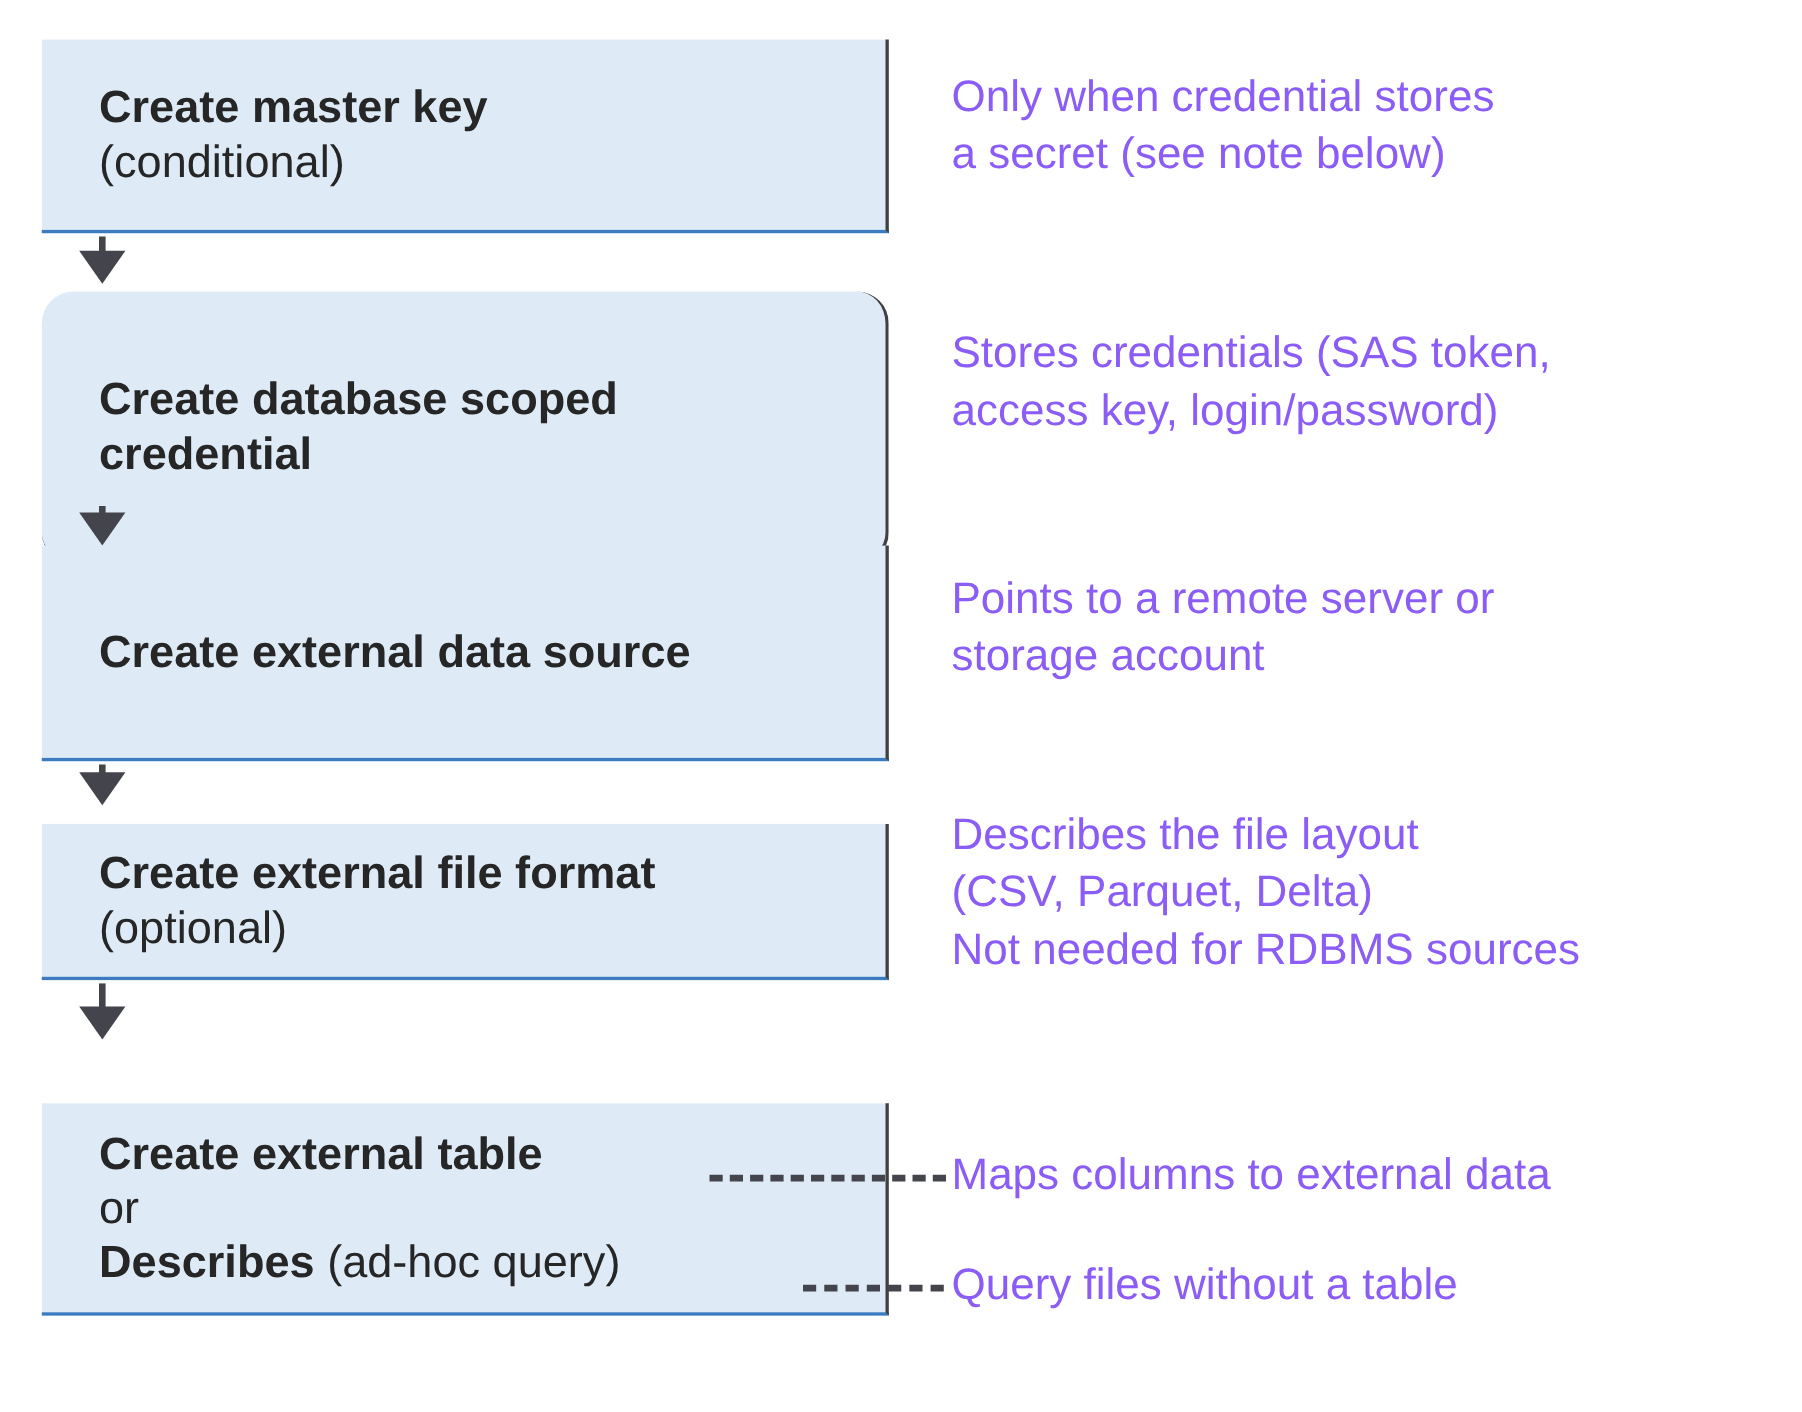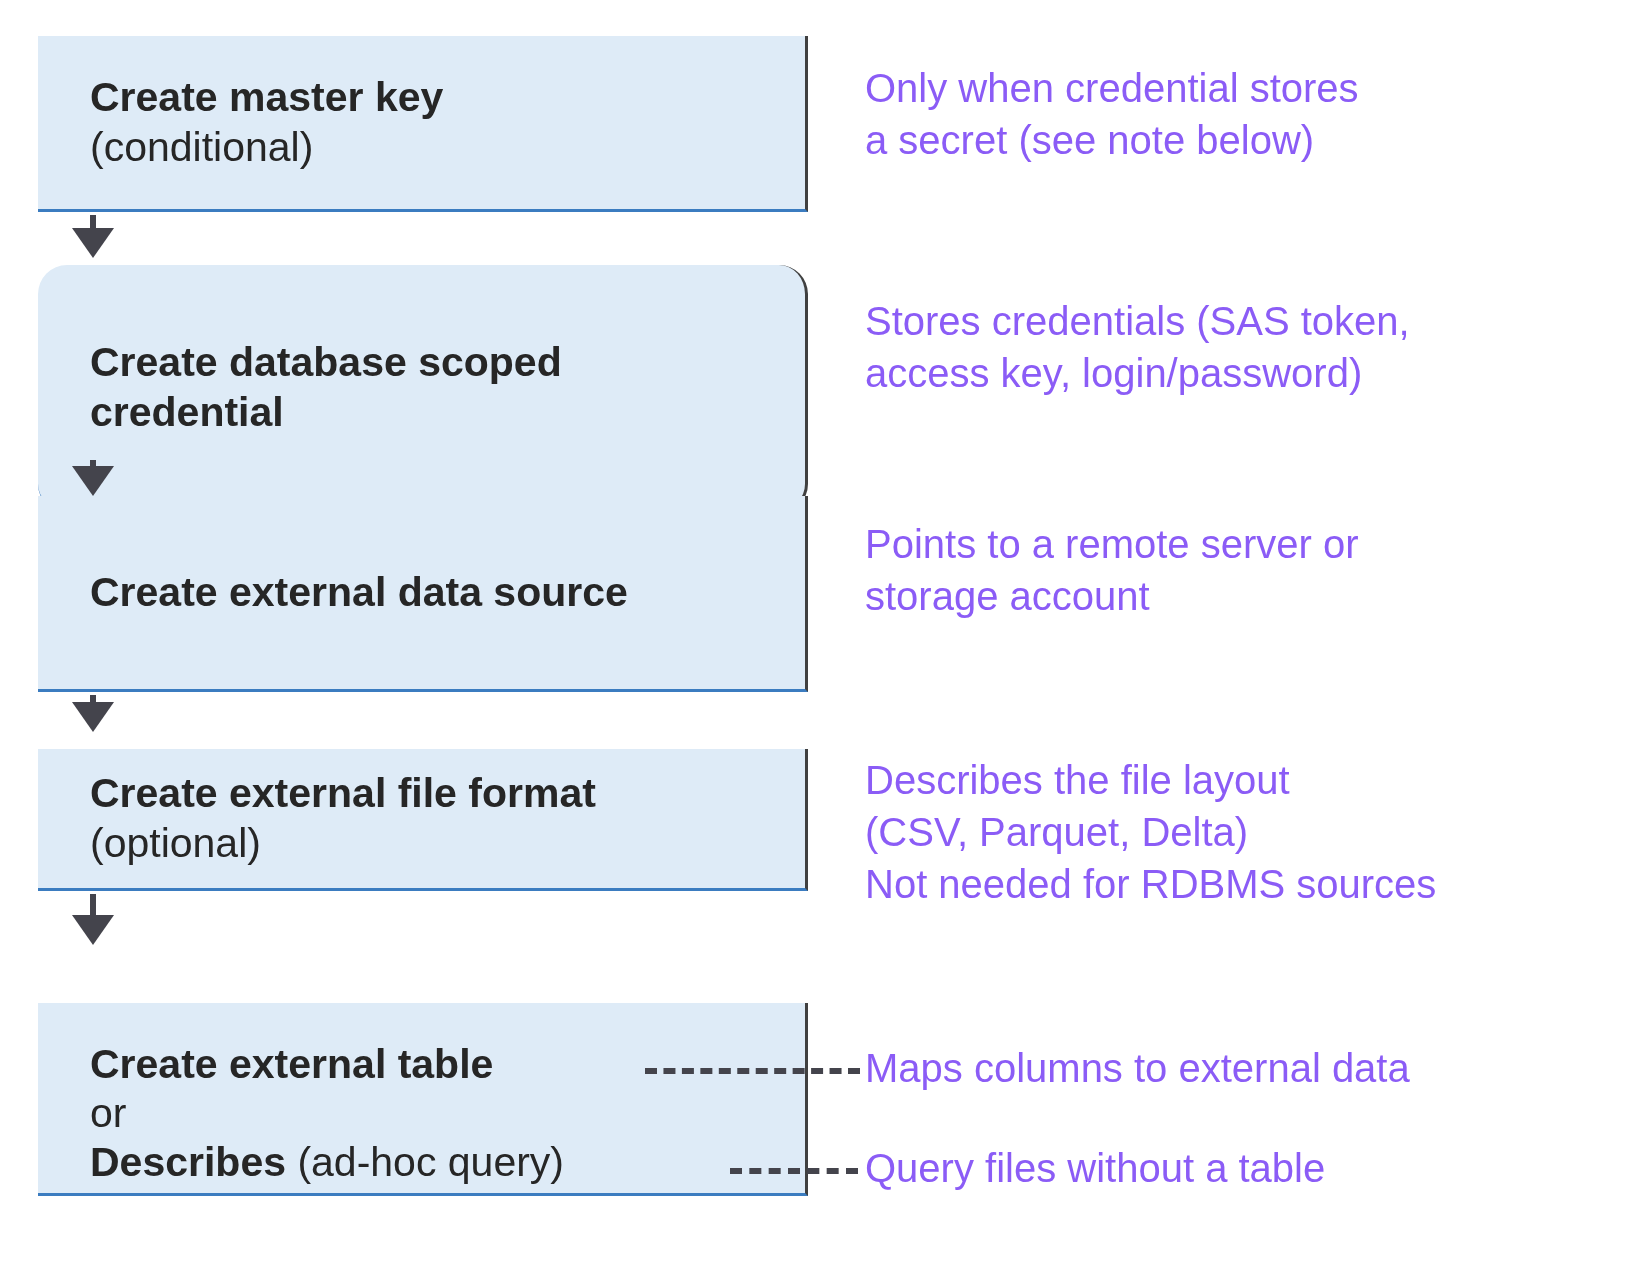--- a/index.html
+++ b/index.html
@@ -113,29 +113,29 @@
     <div>Points to a remote server or</div>
     <div>storage account</div>
   </div>
   <div class="arrow-stem" style="top:695px; height:28px;"></div>
   <div class="arrow-head" style="top:702px;"></div>
 
   <div class="node" style="top:749px; height:142px;">
     <div class="node-line bold">Create external file format</div>
     <div class="node-line sub">(optional)</div>
   </div>
-  <div class="note" style="top:754px;">
+  <div class="note" style="top:733px;">
     <div>Describes the file layout</div>
     <div>(CSV, Parquet, Delta)</div>
     <div>Not needed for RDBMS sources</div>
   </div>
   <div class="arrow-stem" style="top:894px; height:44px;"></div>
   <div class="arrow-head" style="top:915px;"></div>
 
-  <div class="node" style="top:1003px; height:193px; justify-content:flex-start; padding-top:37px;">
+  <div class="node" style="top:1003px; height:193px; justify-content:flex-start; padding-top:22px;">
     <div class="node-line bold">Create external table</div>
     <div class="node-line sub">or</div>
     <div class="node-line"><span style="font-weight:bold;">Describes</span><span> (ad-hoc query)</span></div>
   </div>
 
   <div class="dash" style="left:645px; width:215px; top:1068px;"></div>
   <div class="note" style="top:1042px;">
     <div>Maps columns to external data</div>
   </div>
 

